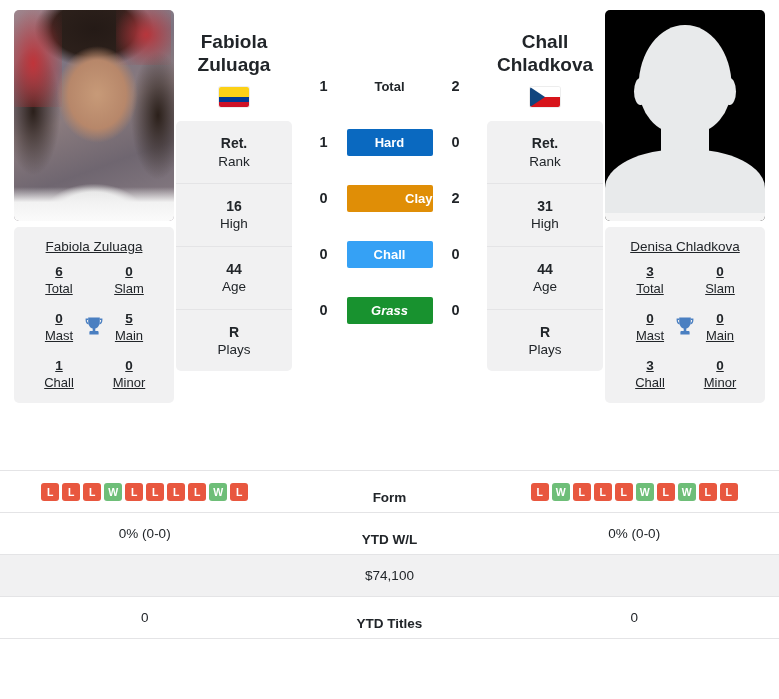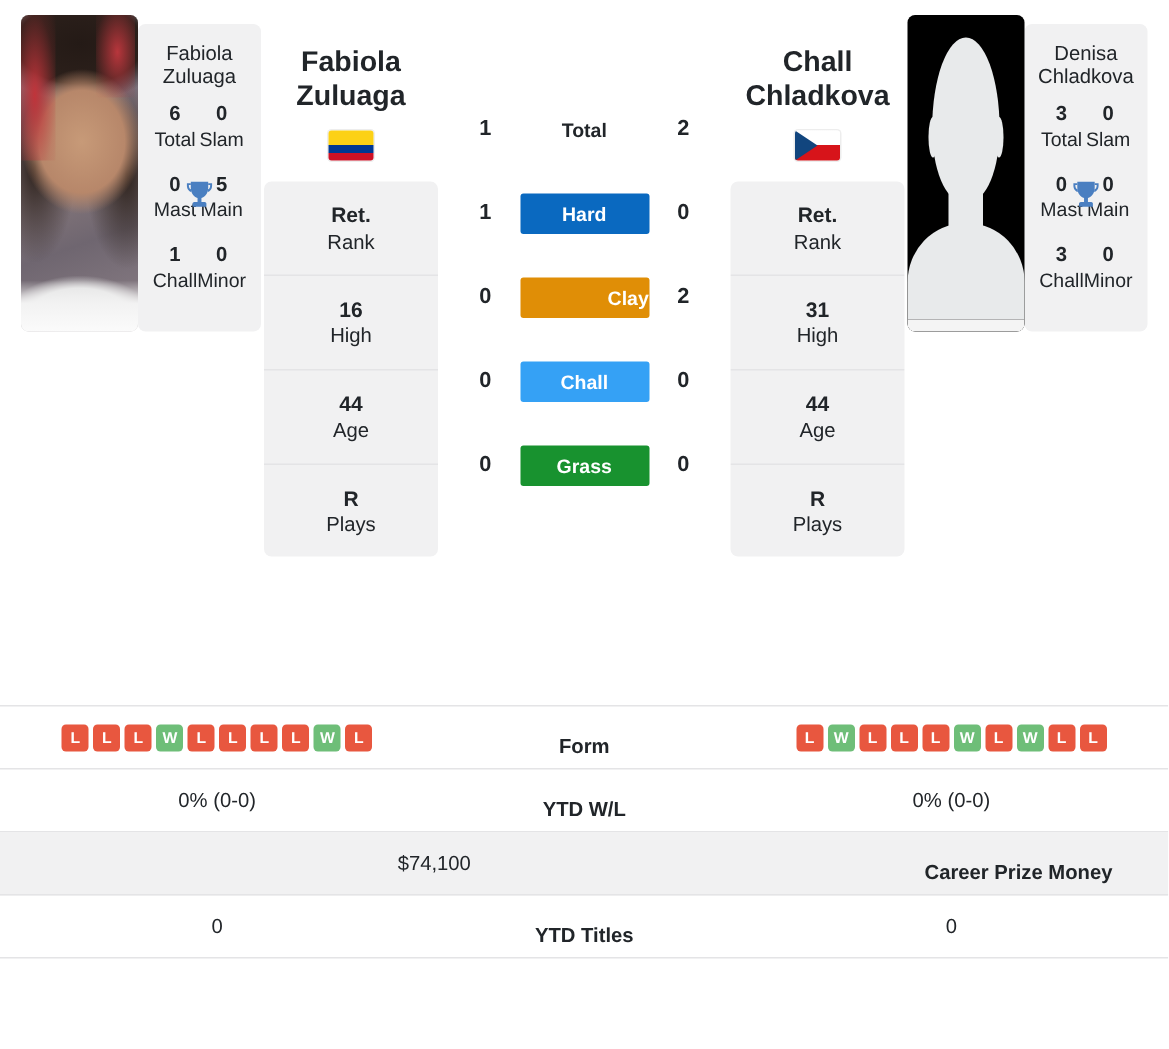--- a/index.html
+++ b/index.html
@@ -24,20 +24,22 @@
     padding: 10px 14px 0 14px;
     box-sizing: border-box;
     height: 470px;
   }
 
   
   .photo-col {
     width: 160px;
     flex: 0 0 160px;
     display: flex;
+    flex-direction: column;
+    text-decoration: underline;
   }
   .photo {
     width: 160px;
     height: 211px;
     border-radius: 5px;
     overflow: hidden;
     position: relative;
     background: #cfd3d6;
   }
   
@@ -384,21 +386,21 @@
         <div class="label-bar" id="bar-clay" style="background: rgb(224, 142, 6); text-align: right;">Clay</div>
         <div class="score">2</div>
       </div>
       <div class="surf-row">
         <div class="score">0</div>
         <div class="label-bar" id="bar-indoor" style="background: rgb(53, 161, 245);">Chall</div>
         <div class="score">0</div>
       </div>
       <div class="surf-row">
         <div class="score">0</div>
-        <div class="label-bar" id="bar-grass" style="background: rgb(24, 146, 47);">Grass</div>
+        <div class="label-bar" id="bar-grass" style="background: rgb(24, 146, 47); font-style: italic;">Grass</div>
         <div class="score">0</div>
       </div>
     </div>
 
     <div class="info-col">
       <div class="info-head">
         <div class="nm">Chall</div>
         <div class="nm">Chladkova</div>
         <div class="flag flag-cz"></div>
       </div>
@@ -506,21 +508,20 @@
 
 
     <div class="trow">
       <div class="side">0% (0-0)</div>
       <div class="mid">YTD W/L</div>
       <div class="side">0% (0-0)</div>
     </div>
 
     <div class="trow shaded">
       <div class="side">$74,100</div>
-      <div class="mid">Career Prize Money</div>
     </div>
 
     <div class="trow">
       <div class="side">0</div>
       <div class="mid">YTD Titles</div>
       <div class="side">0</div>
     </div>
 
   </div>
 

